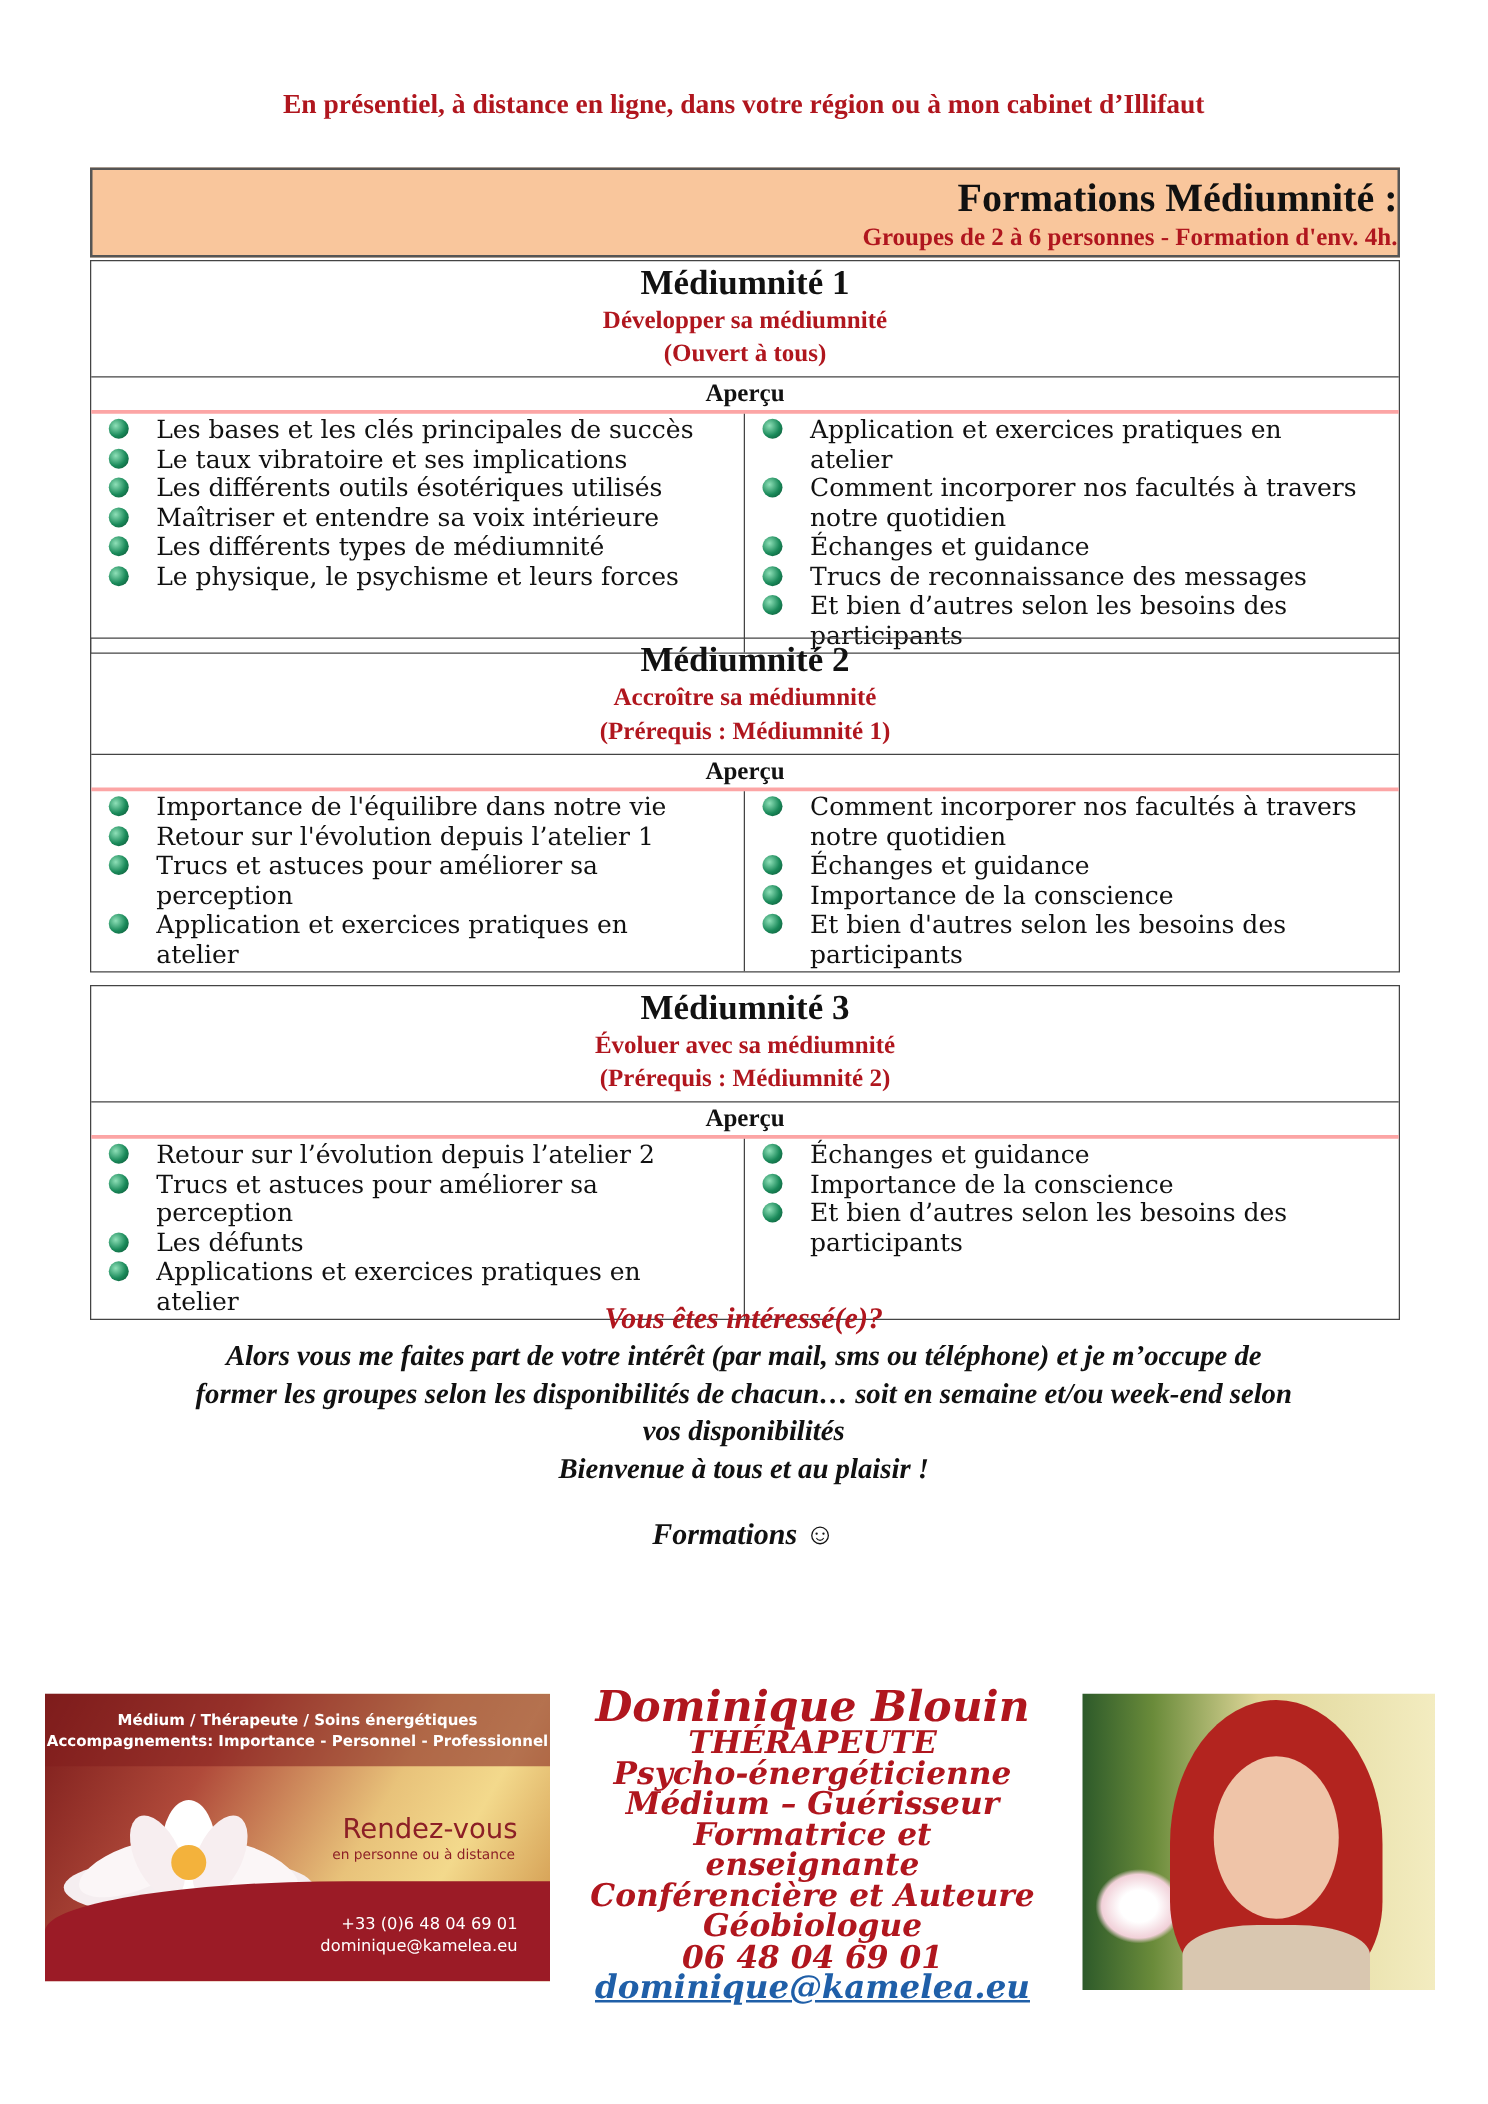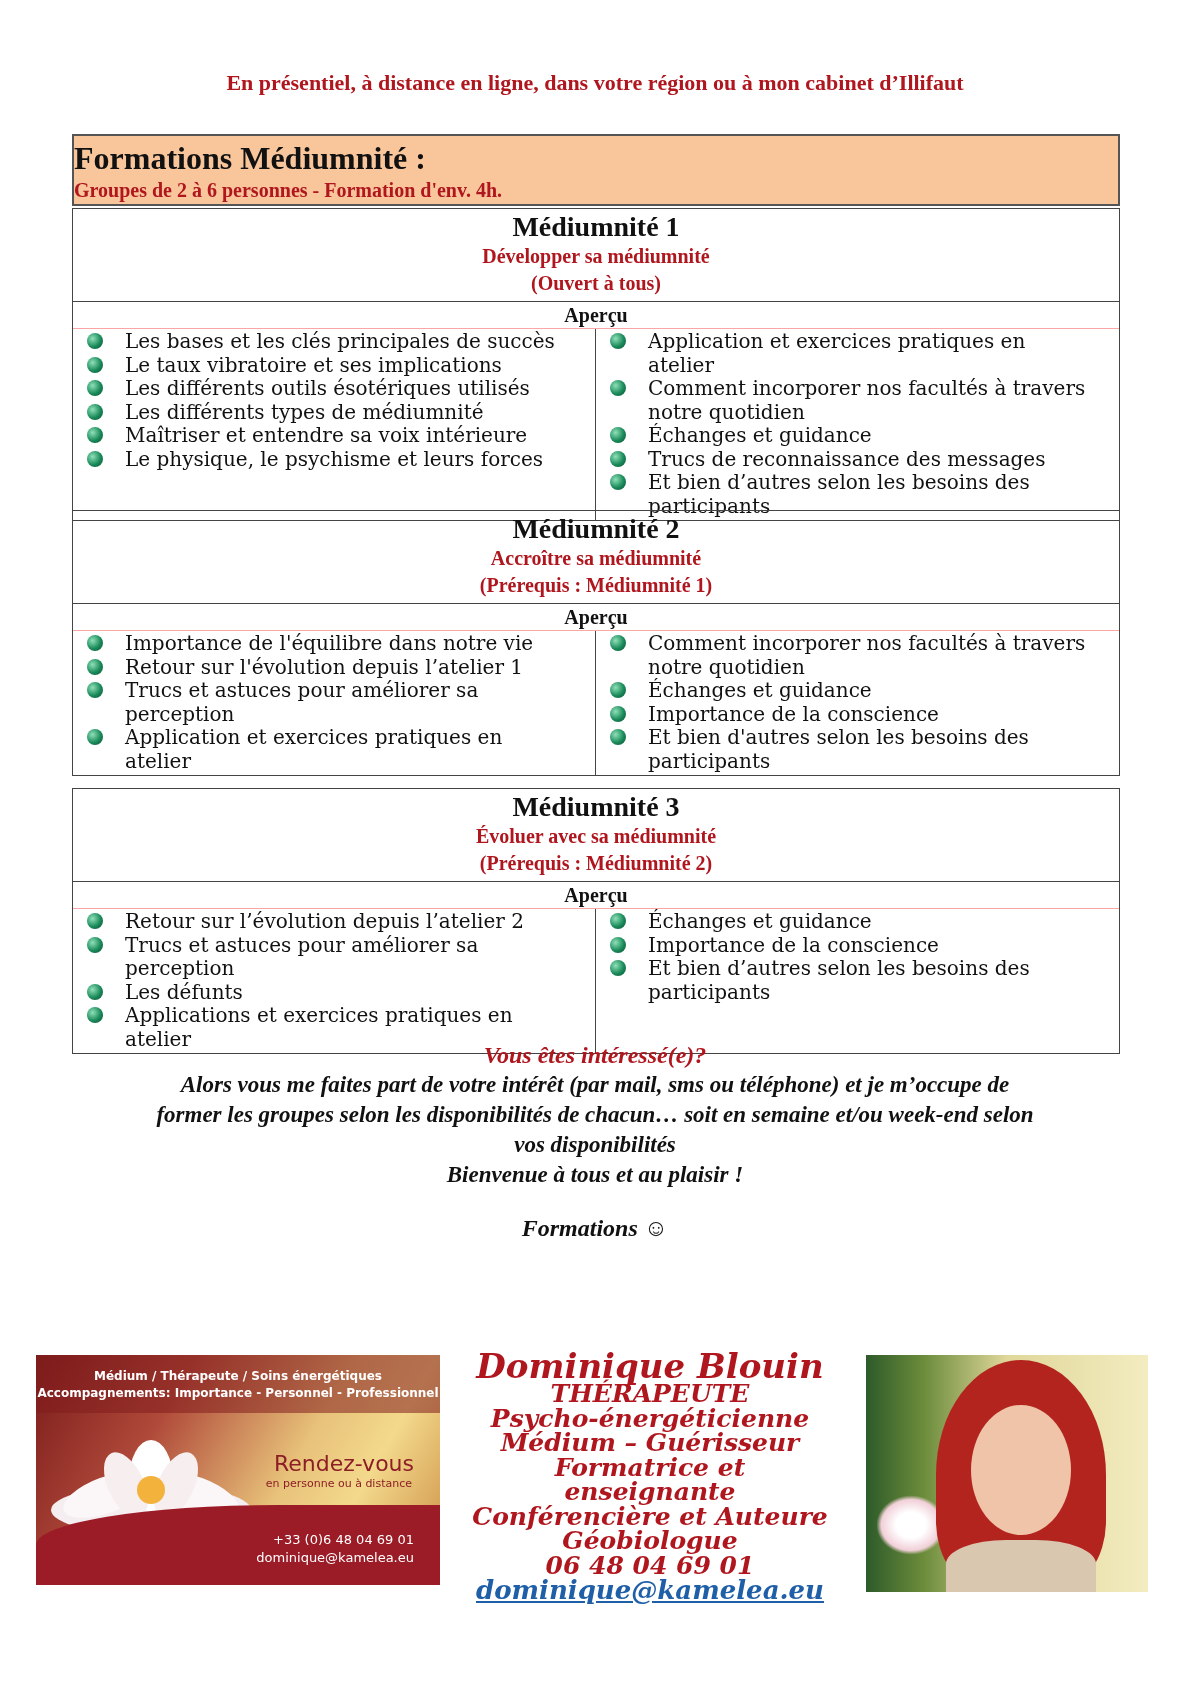--- a/index.html
+++ b/index.html
@@ -1,25 +1,25 @@
 <!DOCTYPE html>
 <html><head>
 <meta charset="utf-8">
 <style>
   html,body{margin:0;padding:0;background:#fff;}
   body{width:1190px;height:1683px;position:relative;font-family:"DejaVu Serif",serif;color:#111;overflow:hidden;}
   .topline{position:absolute;top:70px;left:0;width:1190px;text-align:center;color:#b0161e;font-weight:bold;font-size:22px;font-family:"Liberation Serif",serif;}
-  .header-box{position:absolute;left:72px;top:134px;width:1048px;height:72px;background:#f9c69c;border:2px double #555;box-sizing:border-box;text-align:left;}
+  .header-box{position:absolute;left:72px;top:134px;width:1048px;height:72px;background:#f9c69c;border:2px double #555;box-sizing:border-box;text-align:right;}
   .header-title{font-size:32px;font-weight:bold;margin-top:4px;font-family:"Liberation Serif",serif;}
   .header-sub{font-size:20px;color:#b0161e;font-weight:bold;margin-top:2px;font-family:"Liberation Serif",serif;}
   .module{position:absolute;left:72px;width:1048px;border:1px solid #444;box-sizing:border-box;}
   .mod-head{text-align:center;border-bottom:1px solid #444;padding:2px 0 4px;}
   .mod-title{font-size:28px;font-weight:bold;font-family:"Liberation Serif",serif;}
   .mod-sub{font-size:20px;color:#b0161e;font-weight:bold;font-family:"Liberation Serif",serif;line-height:27px;}
-  .apercu{text-align:center;font-size:20px;font-weight:bold;border-bottom:1px solid #fca5a5;font-family:"Liberation Serif",serif;line-height:26px;}
+  .apercu{text-align:center;font-size:20px;font-weight:bold;border-bottom:3px solid #fca5a5;font-family:"Liberation Serif",serif;line-height:26px;}
   .cols{display:flex;}
   .col{width:50%;box-sizing:border-box;padding:1px 24px 2px 10px;}
   .col.left{border-right:1px solid #444;}
   ul{list-style:none;margin:0;padding:0;}
   li{display:flex;font-size:20px;line-height:23.5px;font-family:"DejaVu Serif",serif;}
   .bullet{flex:0 0 auto;width:16px;height:16px;border-radius:50%;margin:3px 22px 0 4px;background:radial-gradient(circle at 35% 35%,#8fe0b8,#1a8a5a 55%,#0a4d30);}
   .closing{position:absolute;top:1040px;left:0;width:1190px;text-align:center;font-family:"Liberation Serif",serif;font-style:italic;font-weight:bold;font-size:23px;line-height:30px;}
   .closing .q{color:#b0161e;font-size:24px;text-align:center;}
   .sign{position:absolute;top:1215px;left:0;width:1190px;text-align:center;font-family:"Liberation Serif",serif;font-style:italic;font-weight:bold;font-size:24px;}
   .card{position:absolute;left:36px;top:1355px;width:404px;height:230px;background:linear-gradient(120deg,#7a1a1a 0%,#b04a3a 30%,#e8c27a 60%,#f3d98c 75%,#c9893f 100%);overflow:hidden;font-family:"DejaVu Sans",sans-serif;color:#fff;}
@@ -68,25 +68,25 @@
       <li>
             <span class="bullet"></span>
             <span>Le taux vibratoire et ses implications</span>
           </li>
       <li>
             <span class="bullet"></span>
             <span>Les différents outils ésotériques utilisés</span>
           </li>
       <li>
             <span class="bullet"></span>
+            <span>Maîtriser et entendre sa voix intérieure</span>
+          </li>
+      <li>
+            <span class="bullet"></span>
             <span>Les différents types de médiumnité</span>
-          </li>
-      <li>
-            <span class="bullet"></span>
-            <span>Maîtriser et entendre sa voix intérieure</span>
           </li>
       <li>
             <span class="bullet"></span>
             <span>Le physique, le psychisme et leurs forces</span>
           </li>
     </ul>
       </div>
     <div class="col">
         <ul>
       <li>

